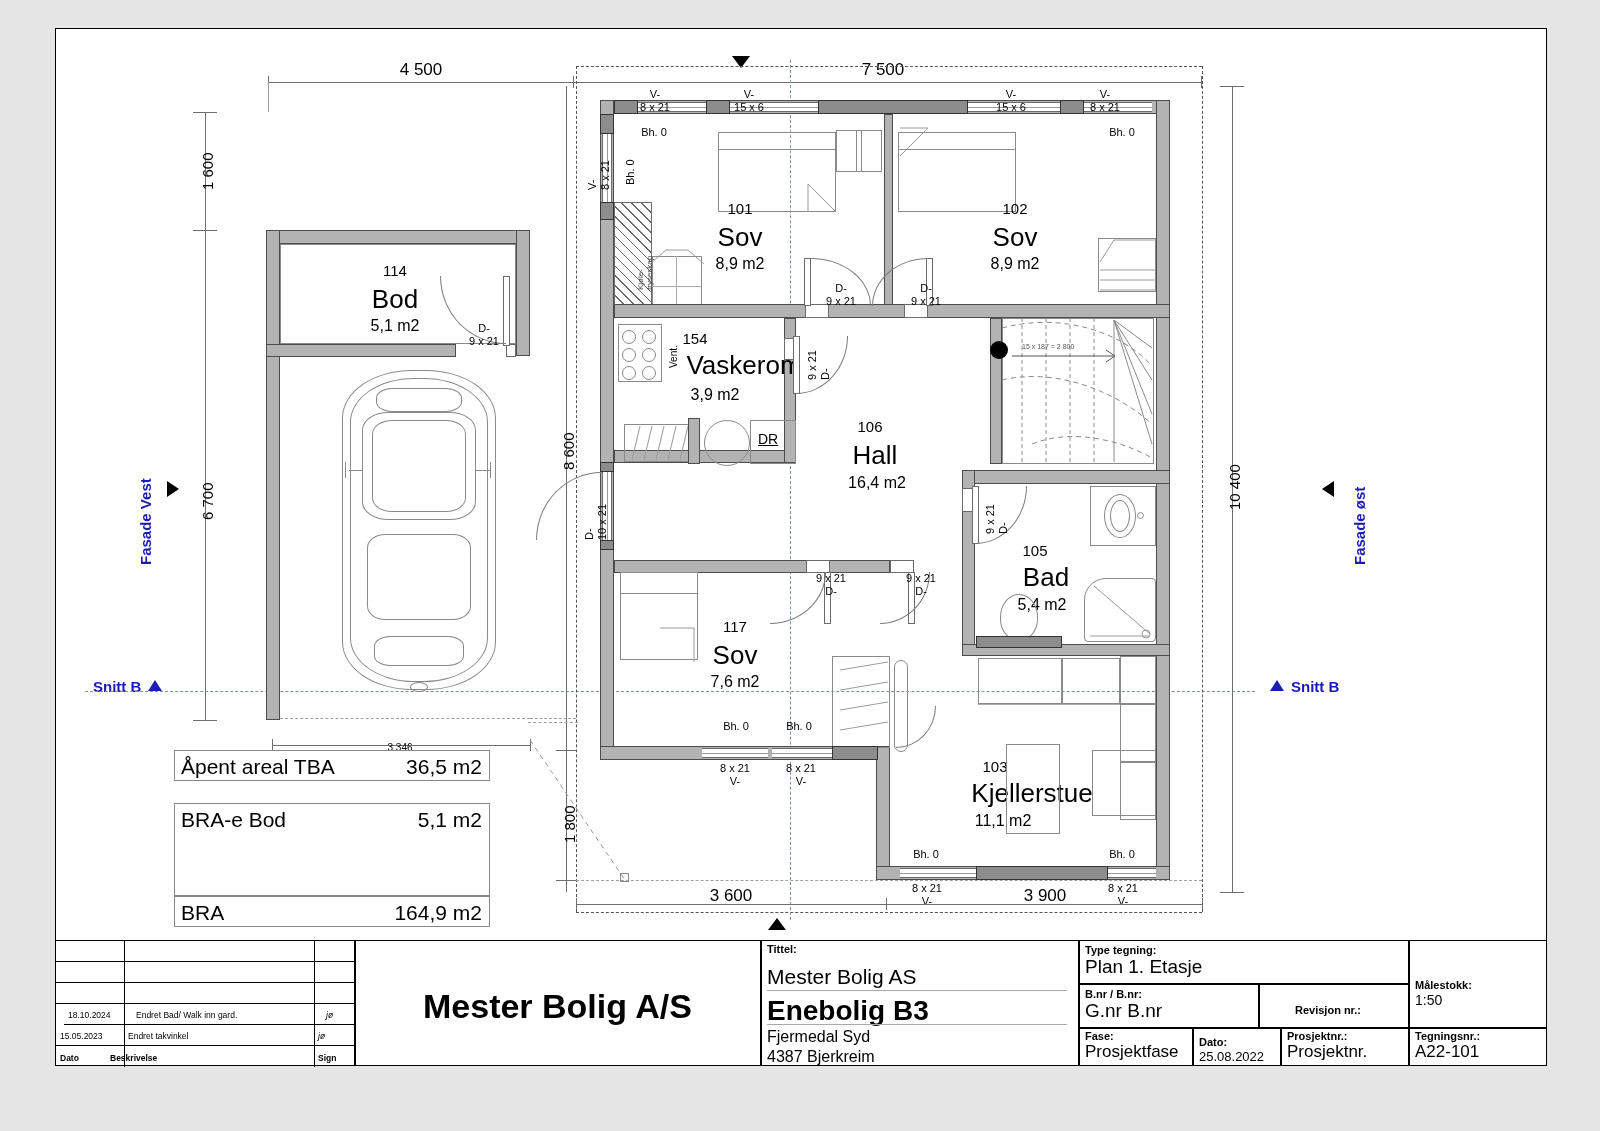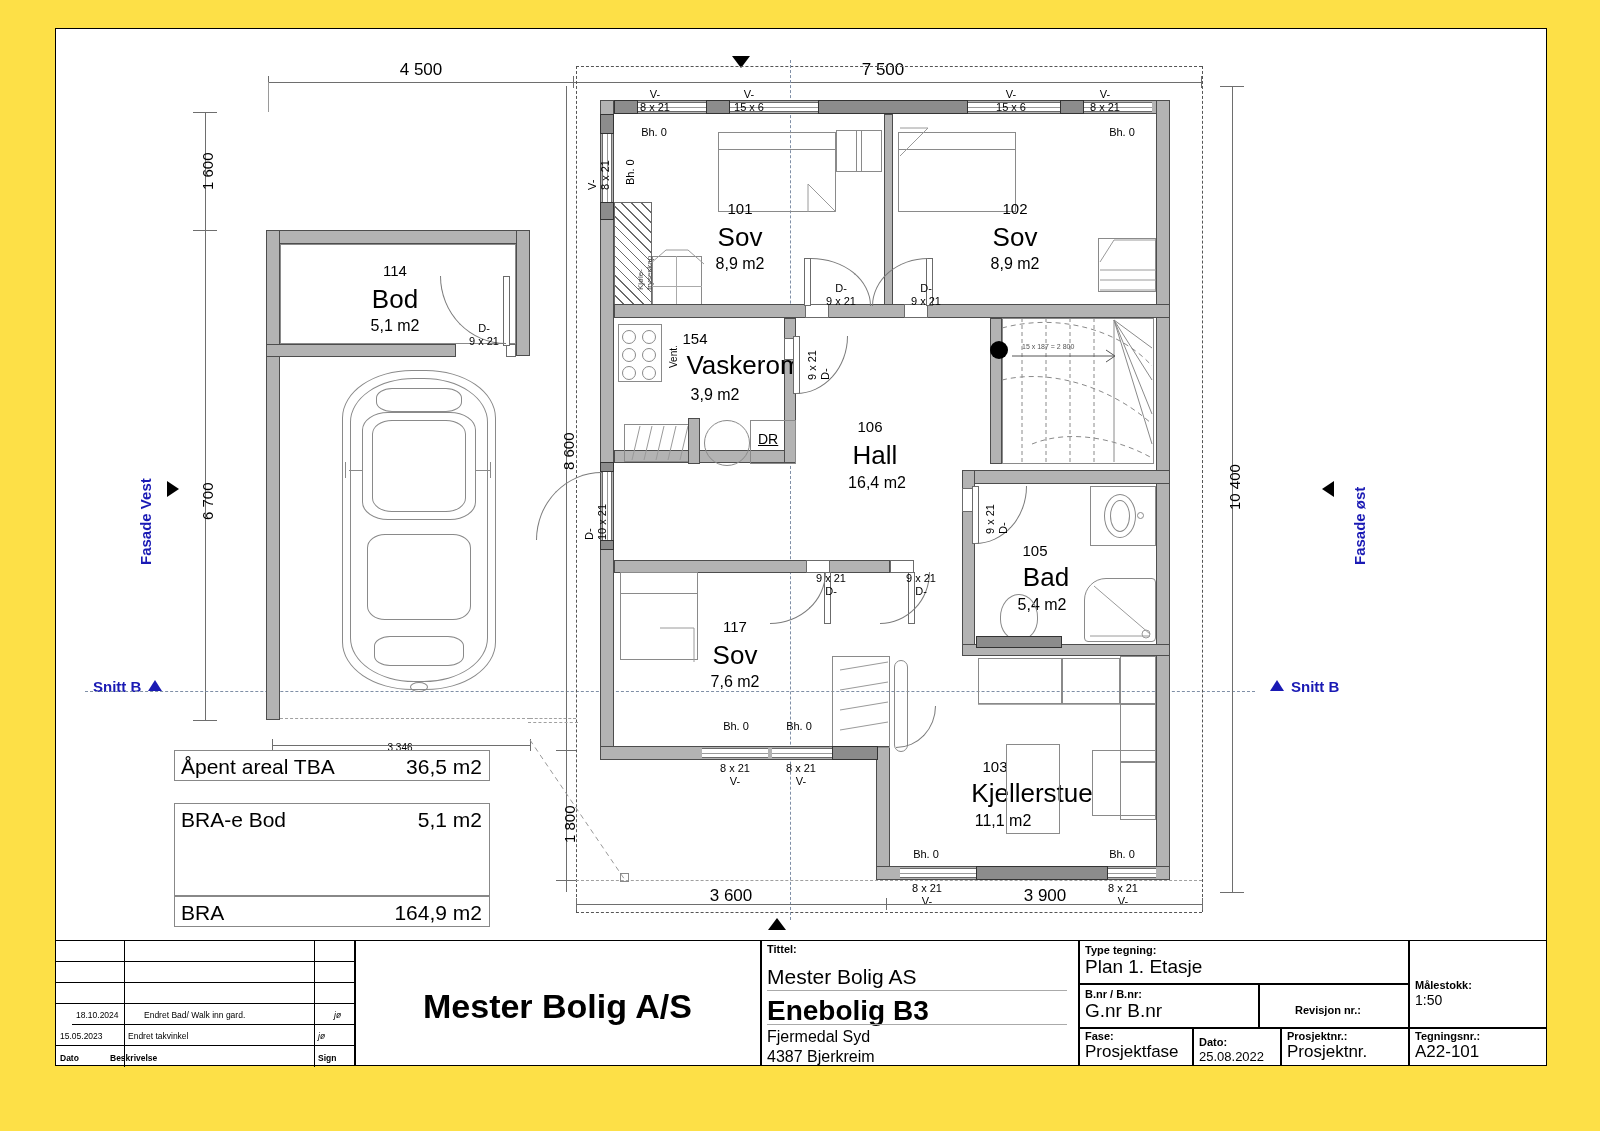--- a/index.html
+++ b/index.html
@@ -1,17 +1,17 @@
 <!DOCTYPE html>
 <html><head>
 <meta charset="utf-8">
 <style>
   html,body{margin:0;padding:0;background:#ffffff;}
   body{font-family:"Liberation Sans", sans-serif;}
-  #page{position:relative;width:1600px;height:1131px;background:#fde047;overflow:hidden;}
+  #page{position:relative;width:1600px;height:1131px;background:#e5e5e5;overflow:hidden;}
 
   
   .abs{position:absolute;}
   .txt{position:absolute;white-space:pre;color:#000;line-height:1;}
   .vtxt{position:absolute;white-space:pre;color:#000;line-height:1;
         transform-origin:0 0;}
   .blue{color:#1a1ab4;}
   .ctr{text-align:center;}
 
   
@@ -495,21 +495,21 @@
   </div>
 
   <div id="tb">
 
     <div class="rtab" style="left:0;top:0;width:300px;height:126px;">
       <div class="rvline" style="left:68px;top:0;height:126px;"></div>
       <div class="rvline" style="left:258px;top:0;height:126px;"></div>
       <div class="rrow" style="left:0;top:0;width:300px;height:21px;"></div>
       <div class="rrow" style="left:0;top:21px;width:300px;height:21px;"></div>
       <div class="rrow" style="left:0;top:42px;width:300px;height:21px;"></div>
-      <div class="rrow" style="left:16px;top:63px;width:300px;height:21px;">
+      <div class="rrow" style="left:8px;top:63px;width:300px;height:21px;">
         <span class="rcell" style="left:4px;top:6px;">18.10.2024</span>
         <span class="rcell" style="left:72px;top:6px;">Endret Bad/ Walk inn gard.</span>
         <span class="rcell" style="left:262px;top:6px;font-style:italic;">jø</span>
       </div>
       <div class="rrow" style="left:0;top:84px;width:300px;height:21px;">
         <span class="rcell" style="left:4px;top:6px;">15.05.2023</span>
         <span class="rcell" style="left:72px;top:6px;">Endret takvinkel</span>
         <span class="rcell" style="left:262px;top:6px;font-style:italic;">jø</span>
       </div>
       <div class="rrow" style="left:0;top:105px;width:300px;height:21px;border-bottom:none;">

